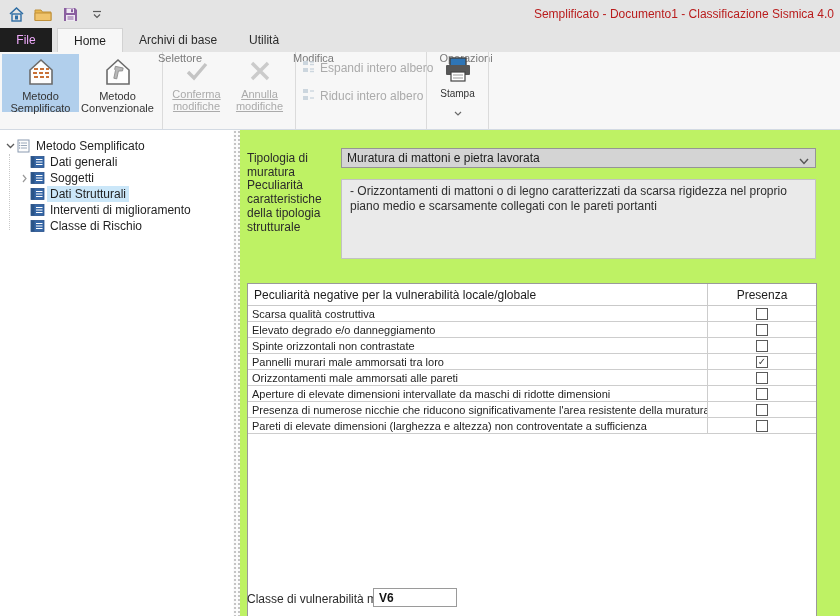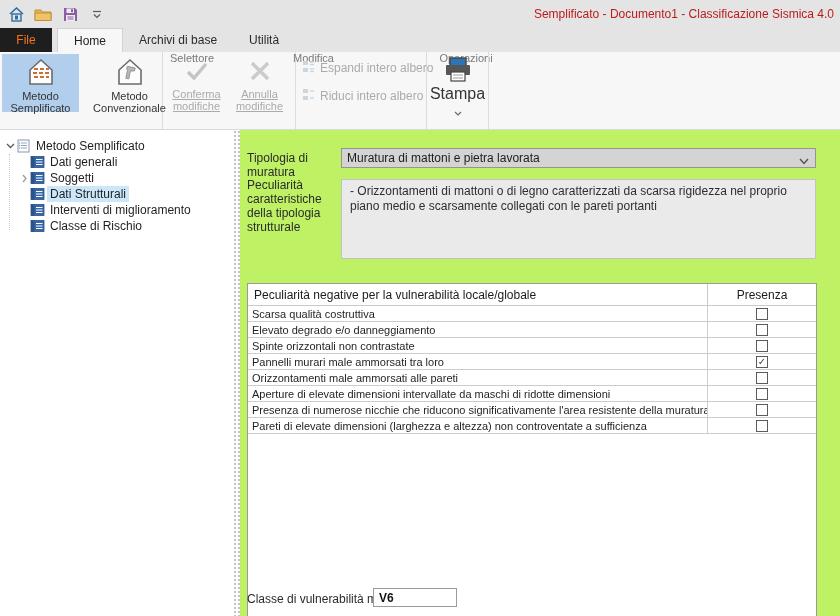--- a/index.html
+++ b/index.html
@@ -8,21 +8,21 @@
 
   
   .titlebar { height:28px; background:#e4e4e4; display:flex; align-items:center; padding-left:7px; position:relative; }
   .qat { display:flex; align-items:center; gap:9px; }
   .qat .qbtn { width:18px; height:18px; display:flex; align-items:center; justify-content:center; }
   .win-title { position:absolute; right:6px; top:0; height:28px; line-height:28px; font-size:12px; color:#b91c1c; }
 
   
   .tabrow { height:24px; background:#e4e4e4; display:flex; align-items:stretch; }
   .tab { font-size:12px; color:#2b2b2b; display:flex; align-items:center; justify-content:center; padding:0 16px; cursor:default; }
-  .tab.file { background:#1e1e1e; color:#f97316; width:52px; padding:0; }
+  .tab.file { background:#1e1e1e; color:#f0abfc; width:52px; padding:0; }
   .tab.active { background:#f7f7f7; border:1px solid #d2d2d2; border-bottom:none; margin-left:5px; color:#1f1f1f; }
 
   
   .ribbon { height:78px; background:#f7f7f7; border-bottom:1px solid #d3dae3; display:flex; }
   .rgroup { display:flex; border-right:1px solid #dbdbdb; }
   .rbuttons { flex:1; display:flex; align-items:flex-start; padding:2px 2px 0 2px; }
   .rgroup-label { height:15px; text-align:center; font-size:11px; color:#7a7a7a; line-height:13px; }
   .bigbtn { width:77px; height:58px; display:flex; flex-direction:column; align-items:center; padding-top:3px; cursor:default; }
   .bigbtn .blabel { font-size:11px; line-height:12px; text-align:center; color:#333; margin-top:3px; }
   .bigbtn.selected { background:#b1cfec; }
@@ -132,21 +132,21 @@
                   <line x1="13" y1="16" x2="17" y2="16"></line>
                   <line x1="19" y1="16" x2="23" y2="16"></line>
                   <line x1="8" y1="20" x2="12" y2="20"></line>
                   <line x1="14" y1="20" x2="18" y2="20"></line>
                   <line x1="20" y1="20" x2="23" y2="20"></line>
                 </g>
               </svg>
           </span>
           <span class="blabel">Metodo Semplificato</span>
         </div>
-        <div class="bigbtn" style="margin-left:12px;">
+        <div class="bigbtn" style="margin-left:0;">
           <span class="icon-wrap">
             <svg width="30" height="30" viewBox="0 0 30 30">
                 <path d="M4 13 L15 3 L26 13 V27 H4 Z" fill="#fdfdfd" stroke="#6b6b6b" stroke-width="1.6"></path>
                 <path d="M11 10 h8 v3 l-4 1 v8 h-3 v-8 l-1 -1 z" fill="#b9b9b9" stroke="#8a8a8a" stroke-width="0.8" transform="rotate(12 15 16)"></path>
               </svg>
           </span>
           <span class="blabel">Metodo Convenzionale</span>
         </div>
       </div>
       <div class="rgroup-label">Selettore</div>
@@ -209,21 +209,21 @@
         <div class="bigbtn" style="width:56px;">
           <span class="icon-wrap">
             <svg width="30" height="28" viewBox="0 0 30 28">
                 <rect x="7" y="1" width="16" height="8" fill="#2e75b6" stroke="#444" stroke-width="1.4"></rect>
                 <rect x="3" y="8" width="24" height="10" rx="1" fill="#565656"></rect>
                 <rect x="8" y="15" width="14" height="9" fill="#fff" stroke="#444" stroke-width="1.2"></rect>
                 <line x1="10" y1="18" x2="20" y2="18" stroke="#999" stroke-width="1"></line>
                 <line x1="10" y1="21" x2="20" y2="21" stroke="#999" stroke-width="1"></line>
               </svg>
           </span>
-          <span class="blabel" style="font-size:16px;">Stampa</span>
+          <span class="blabel" style="font-size:10px;">Stampa</span>
           <span class="stampa-chev">
             <svg width="8" height="5" viewBox="0 0 8 5">
                 <path d="M1 1 L4 4 L7 1" fill="none" stroke="#6a6a6a" stroke-width="1.2"></path>
               </svg>
           </span>
         </div>
       </div>
       <div class="rgroup-label"></div>
     </div>
 

